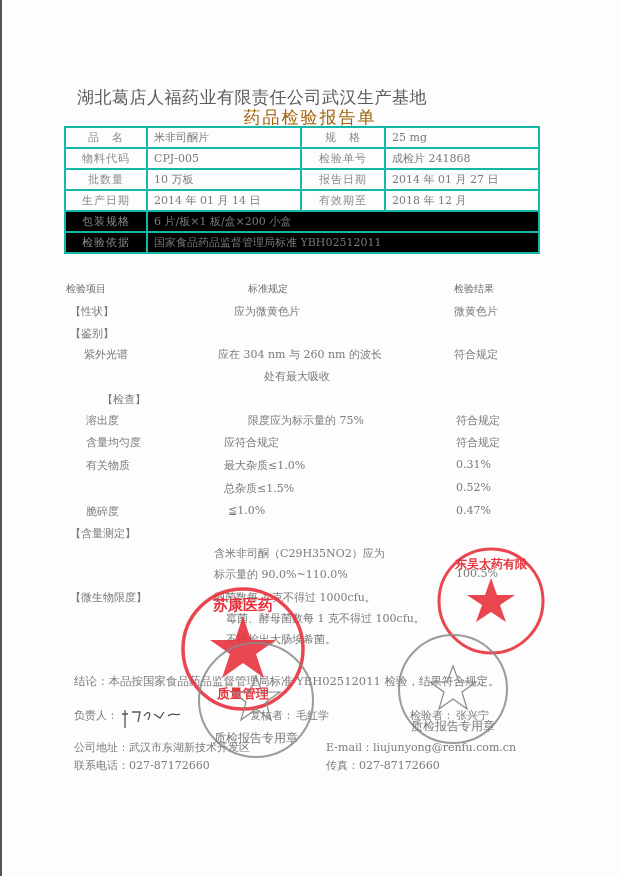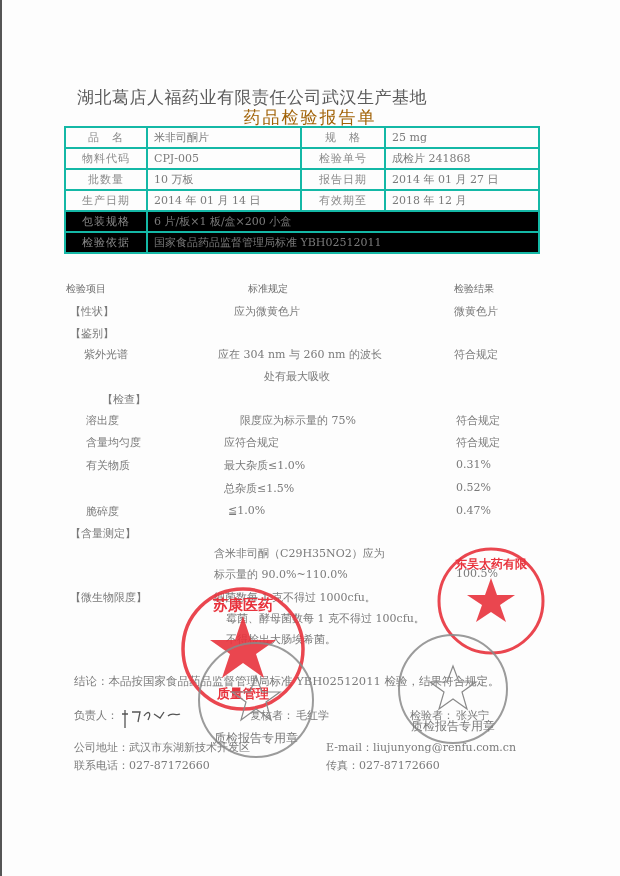--- a/index.html
+++ b/index.html
@@ -81,21 +81,21 @@
 <div class="row" style="top:304px;left:454px;">微黄色片</div>
 
 <div class="row sect" style="top:326px;left:70px;">【鉴别】</div>
 <div class="row" style="top:347px;left:84px;">紫外光谱</div>
 <div class="row" style="top:347px;left:218px;">应在 304 nm 与 260 nm 的波长</div>
 <div class="row" style="top:347px;left:454px;">符合规定</div>
 <div class="row" style="top:369px;left:264px;">处有最大吸收</div>
 
 <div class="row sect" style="top:392px;left:70px;margin-left:32px;">【检查】</div>
 <div class="row" style="top:413px;left:86px;">溶出度</div>
-<div class="row" style="top:413px;left:208px;padding-left:32px;">限度应为标示量的 75%</div>
+<div class="row" style="top:413px;left:216px;padding-left:32px;">限度应为标示量的 75%</div>
 <div class="row" style="top:413px;left:456px;">符合规定</div>
 
 <div class="row" style="top:435px;left:86px;">含量均匀度</div>
 <div class="row" style="top:435px;left:224px;">应符合规定</div>
 <div class="row" style="top:435px;left:456px;">符合规定</div>
 
 <div class="row" style="top:458px;left:86px;">有关物质</div>
 <div class="row" style="top:458px;left:224px;">最大杂质≤1.0%</div>
 <div class="row" style="top:458px;left:456px;">0.31%</div>
 <div class="row" style="top:481px;left:224px;">总杂质≤1.5%</div>

